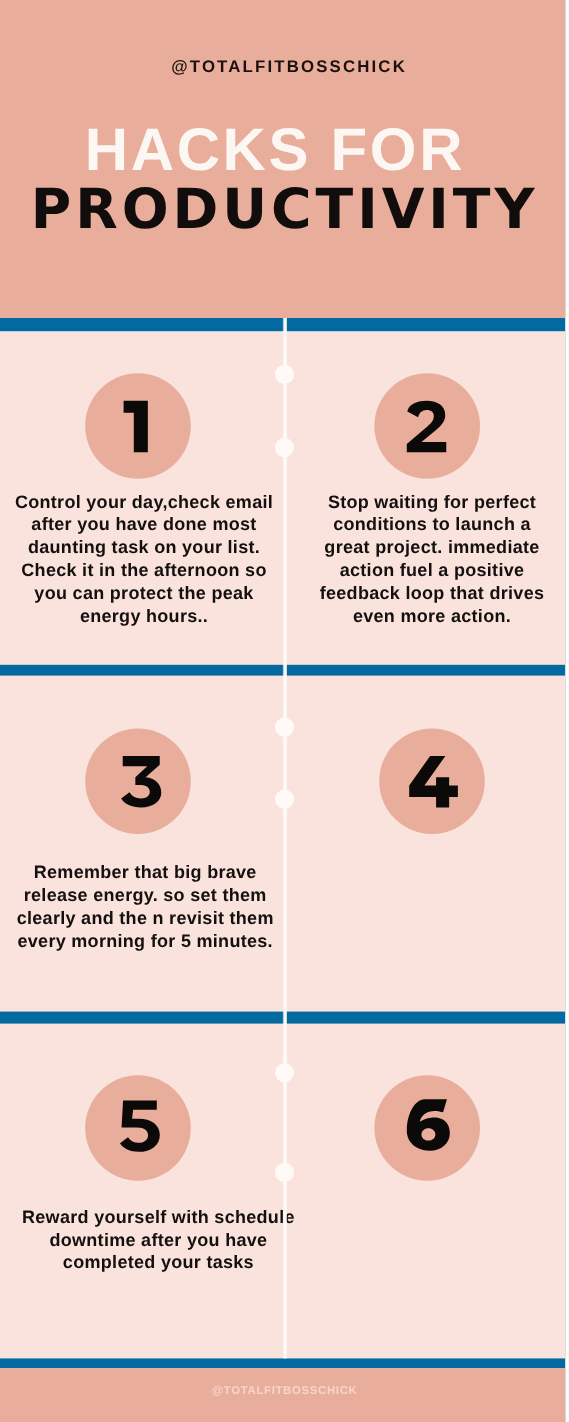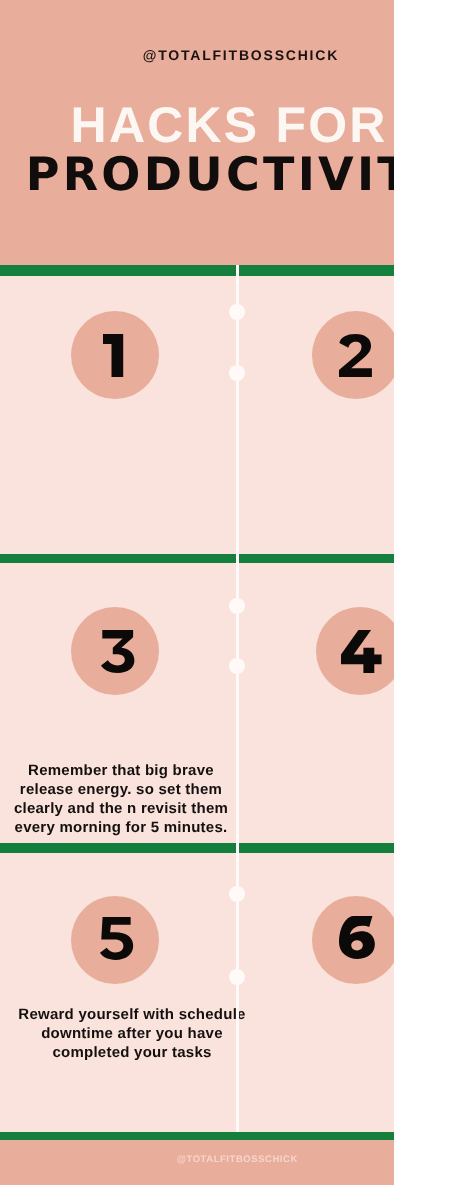--- a/index.html
+++ b/index.html
@@ -1,20 +1,20 @@
 <!DOCTYPE html>
 <html><head>
 <meta charset="utf-8">
 <title>Hacks For Productivity</title>
 <style>
   html,body{margin:0;padding:0;background:#ffffff;}
   body{width:474px;height:1185px;
        font-family:"Liberation Sans",sans-serif;
        -webkit-font-smoothing:antialiased;text-rendering:geometricPrecision;}
-  .page{position:relative;width:394px;height:1185px;overflow:hidden;background:#15803d;}
+  .page{position:relative;width:471px;height:1185px;overflow:hidden;background:#0369a1;}
 
   
   .header{position:absolute;left:0;top:0;width:474px;height:265px;background:#e8ad9b;}
   .handle-top{position:absolute;transform:translateZ(0);left:3px;top:48px;width:474px;text-align:center;
       font-size:14px;font-weight:bold;letter-spacing:1.8px;text-indent:1.8px;
       color:#1b1210;line-height:14px;}
   .title-line1{position:absolute;transform:translateZ(0);left:-9px;top:100px;width:474px;text-align:center;
       font-family:"Liberation Sans",sans-serif;
       font-size:50px;font-weight:bold;letter-spacing:2.2px;text-indent:2.2px;
       color:#fdf7f3;line-height:50px;}
@@ -54,34 +54,36 @@
     <div class="title-line1">HACKS FOR</div>
     <div class="title-line2">PRODUCTIVITY</div>
   </div>
 
   <div class="row" style="top:275.5px;height:278.5px;"></div>
   <div class="bubble" style="left:71px;top:311px;">
     <svg class="num" style="position:relative;left:-2px;top:0px" viewBox="0 0 47.1 100" preserveAspectRatio="xMidYMid meet" width="20.21" height="42.9">
         <path fill-rule="evenodd" d="M0 0H47.1V100H19.8V23.4H0Z"></path>
       </svg>
     </div>
+  <div class="body-text" style="left:10px;top:409px;width:220px;">Control your day,check email after you have done most daunting task on your list. Check it in the afternoon so you can protect the peak energy hours..</div>
 
   <div class="bubble" style="left:312px;top:311px;">
     <svg class="num" style="position:relative;left:-1px;top:0px" viewBox="0 0 76.7 100" preserveAspectRatio="xMidYMid meet" width="32.90" height="42.9">
         <path fill-rule="evenodd" d="M1 21C3 8 17.5 0 38.5 0C60.5 0 74.7 10.5 74.7 27.5C74.7 38.5 69 46.5 54.5 58.5L28.5 80H76.7V100H0V84L40.5 49.5C49.5 41.5 52.5 36.5 52.5 29.5C52.5 22.5 47.5 18 38.5 18C29.5 18 24 23.5 22 32Z"></path>
       </svg>
     </div>
+  <div class="body-text" style="left:259px;top:409px;width:202px;">Stop waiting for perfect conditions to launch a great project. immediate action fuel a positive feedback loop that drives even more action.</div>
 
   <div class="row" style="top:563px;height:280px;"></div>
   <div class="bubble" style="left:71px;top:607px;">
     <svg class="num" style="position:relative;left:3px;top:0px" viewBox="0 0 77.9 100" preserveAspectRatio="xMidYMid meet" width="33.42" height="42.9">
         <path fill-rule="evenodd" d="M3 0H74.9V17L47.5 41.5C65.9 43 77.9 55 77.9 71C77.9 88 62.5 100 38.5 100C20.5 100 6 93 0 82.5L16 70.5C21 78.5 28.5 82.5 38.5 82.5C48.5 82.5 55.5 77.5 55.5 69.5C55.5 61.5 48.5 56.5 36.5 56.5H27.5V41.5L50.5 20H3Z"></path>
       </svg>
     </div>
-  <div class="body-text" style="left:11px;top:718px;width:220px;margin-top:43px;">Remember that big brave release energy. so set them clearly and the n revisit them every morning for 5 minutes.</div>
+  <div class="body-text" style="left:11px;top:718px;width:220px;">Remember that big brave release energy. so set them clearly and the n revisit them every morning for 5 minutes.</div>
 
   <div class="bubble" style="left:316px;top:607px;">
     <svg class="num" style="position:relative;left:1.5px;top:0px" viewBox="0 0 94.6 100" preserveAspectRatio="xMidYMid meet" width="40.58" height="42.9">
         <path fill-rule="evenodd" d="M40.6 0H70.2L29.6 57.3H52.2V41.5H77.6V57.3H94.6V79.7H77.6V100H52.2V79.7H0V57.3Z"></path>
       </svg>
     </div>
 
   <div class="row" style="top:853px;height:279px;"></div>
   <div class="bubble" style="left:71px;top:896px;">
     <svg class="num" style="position:relative;left:2px;top:-2px" viewBox="0 0 77.4 100" preserveAspectRatio="xMidYMid meet" width="33.20" height="42.9">

